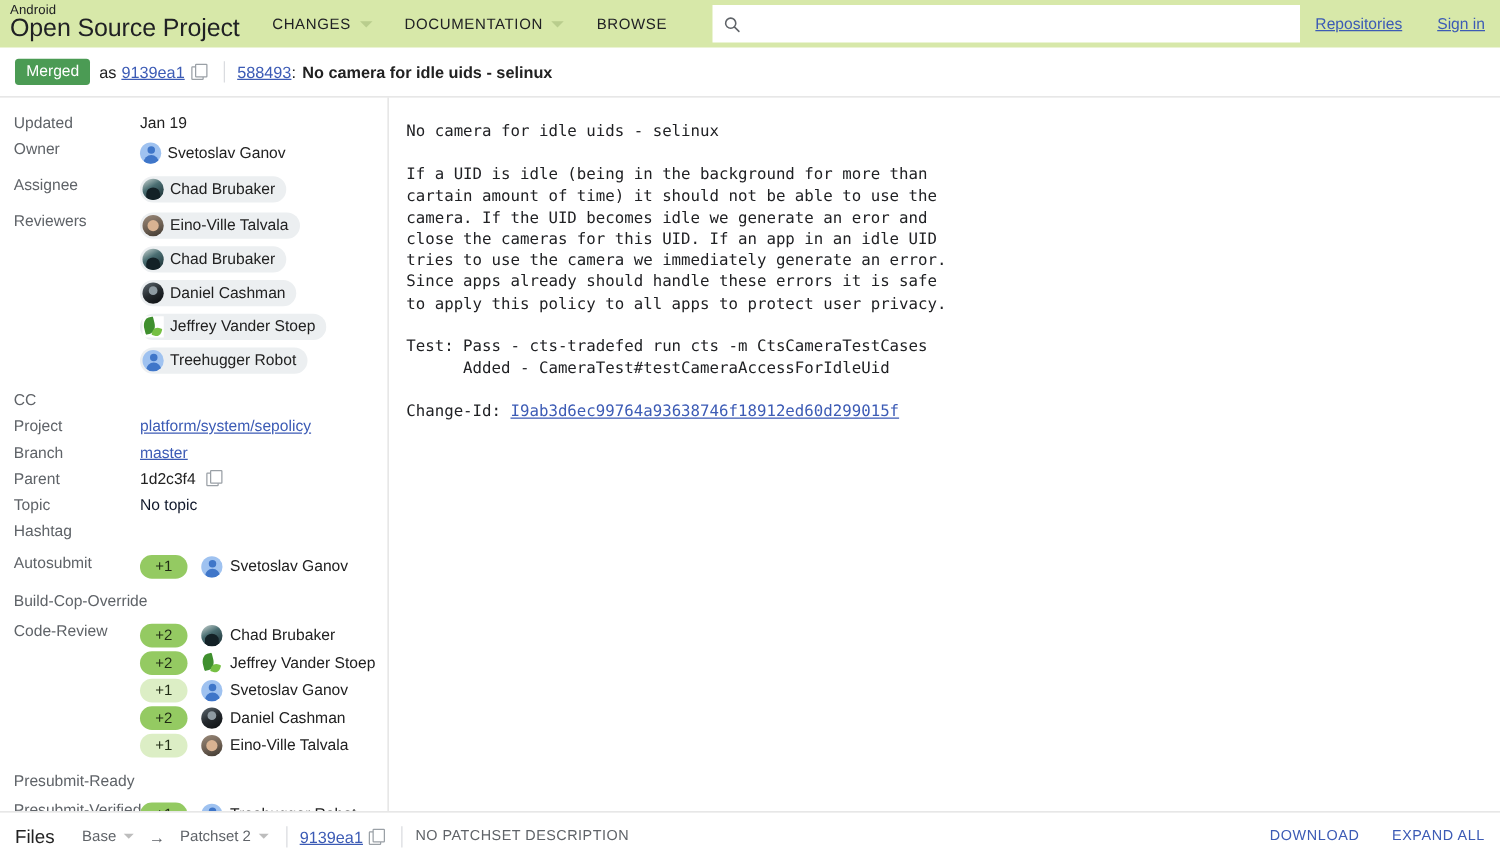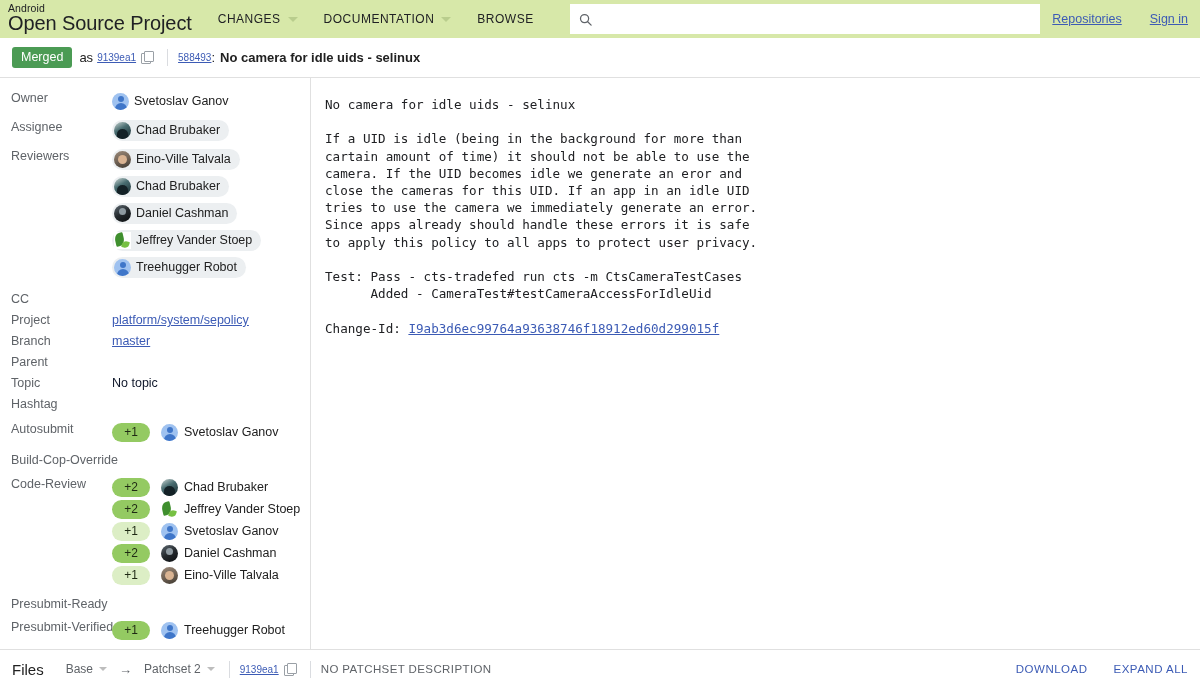--- a/index.html
+++ b/index.html
@@ -119,21 +119,21 @@
     padding: 3px 9px 4px;
     border-radius: 3px;
     margin-right: 7px;
     line-height: 1.15;
   }
   .stat-text { font-size: 13px; color: #212121; }
   .stat-link {
     color: #3c5bb5;
     text-decoration: underline;
     cursor: pointer;
-    font-size: 10px;
+    font-size: 13px;
     text-align: right;
   }
   .copy-icon {
     display: inline-block;
     width: 13px; height: 13px;
     margin: 0 3px 0 5px;
     position: relative;
     vertical-align: -2px;
     cursor: pointer;
   }
@@ -439,20 +439,24 @@
   <a class="stat-link">588493</a>
   <span class="stat-text">:</span>
   <span style="width:5px;display:inline-block"></span>
   <span class="stat-title">No camera for idle uids - selinux</span>
 </div>
 
 <div class="body">
 
   <div class="sidebar">
 
+    <div class="meta-row">
+      <div class="meta-label">Updated</div>
+      <div class="meta-value">Jan 19</div>
+    </div>
 
     <div class="meta-row">
       <div class="meta-label">Owner</div>
       <div class="meta-value">
         <span class="chip plain">
           <span class="avatar av-default"></span>
           <span class="chip-name">Svetoslav Ganov</span>
         </span>
       </div>
     </div>
@@ -507,20 +511,24 @@
 
     <div class="meta-row">
       <div class="meta-label">Branch</div>
       <div class="meta-value">
         <a>master</a>
       </div>
     </div>
 
     <div class="meta-row">
       <div class="meta-label">Parent</div>
+      <div class="meta-value">
+        <span>1d2c3f4</span>
+        <span class="copy-icon"></span>
+      </div>
     </div>
 
     <div class="meta-row">
       <div class="meta-label">Topic</div>
       <div class="meta-value muted">No topic</div>
     </div>
 
     <div class="meta-row">
       <div class="meta-label">Hashtag</div>
       <div class="meta-value"></div>

